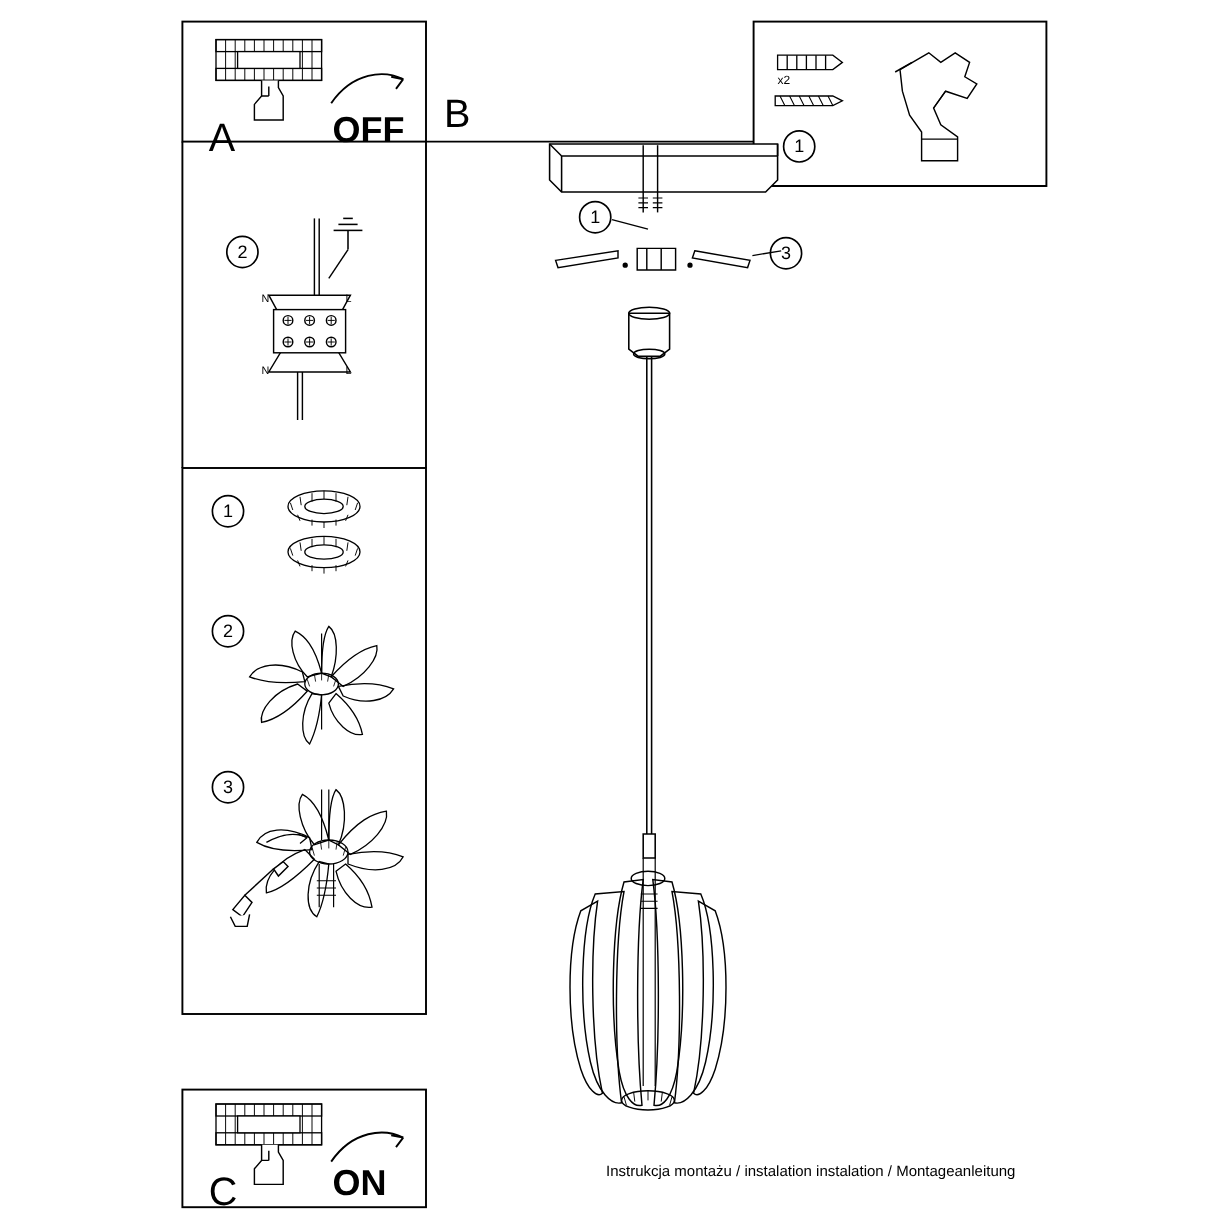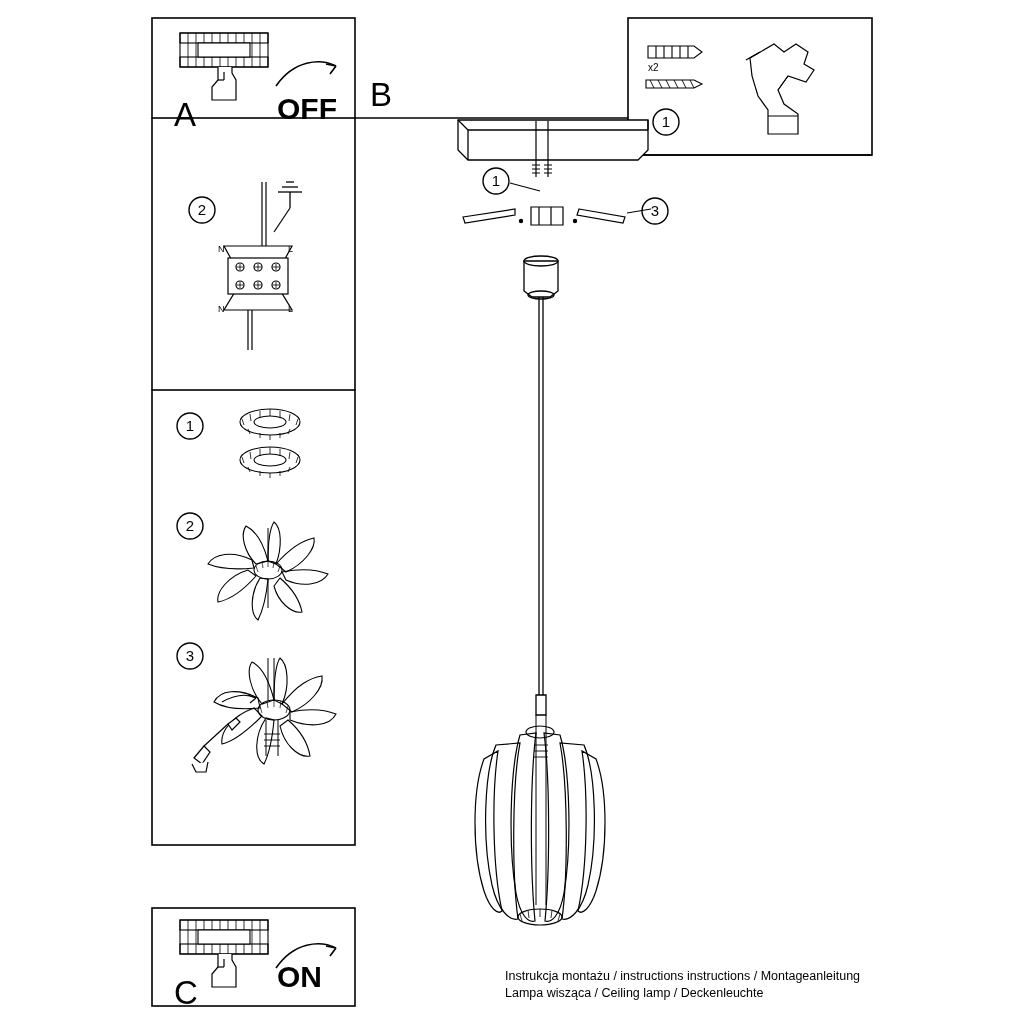--- a/index.html
+++ b/index.html
@@ -363,21 +363,21 @@
         <path d="M66 46 L66 59 L60 66 L60 79 L84 79 L84 59 L80 52 L80 46"></path>
         <path d="M66 59 L72 59"></path>
         <path d="M72 51 L72 59"></path>
       </g>
     </svg>
     <div class="lbl big-letter" style="left:22px; top:66px;">C</div>
     <svg class="abs" style="left:120px; top:30px;" width="70" height="36">
       <path d="M4 30 C 22 4, 48 2, 64 10" class="ln" stroke-width="1.6"></path>
       <path d="M64 10 L54 8 M64 10 L58 18" class="ln" stroke-width="1.6"></path>
     </svg>
-    <div class="lbl word" style="left:125px; top:52px;">ON</div>
+    <div class="lbl word" style="left:125px; top:62px;">ON</div>
   </div>
 
   <svg class="abs" style="left:440px; top:245px;" width="250" height="690">
     <g class="ln" stroke-width="1.3" fill="#fff">
 
       <path d="M84 16 L118 16 L118 46 L110 52 L92 52 L84 46 Z"></path>
       <ellipse cx="101" cy="16" rx="17" ry="5"></ellipse>
       <ellipse cx="101" cy="50" rx="13" ry="4"></ellipse>
 
       <line x1="99" y1="52" x2="99" y2="450"></line>
@@ -405,17 +405,16 @@
         <line x1="120" y1="669" x2="118" y2="676"></line>
       </g>
 
       <line x1="96" y1="470" x2="96" y2="660" stroke-width="1"></line>
       <line x1="106" y1="470" x2="106" y2="660" stroke-width="1"></line>
       <path d="M94 500 L108 500 M94 506 L108 506 M94 512 L108 512" stroke-width="0.9"></path>
     </g>
   </svg>
 
   <div class="abs" style="left:505px; top:968px;">
-    <div class="footer-text">Instrukcja montażu / instructions instructions / Montageanleitung</div>
-    <div class="footer-text">Lampa wisząca / Ceiling lamp / Deckenleuchte</div>
+    <div class="footer-text">Instrukcja montażu / instalation instalation / Montageanleitung</div>
   </div>
 
 </div>
 
 </body></html>

